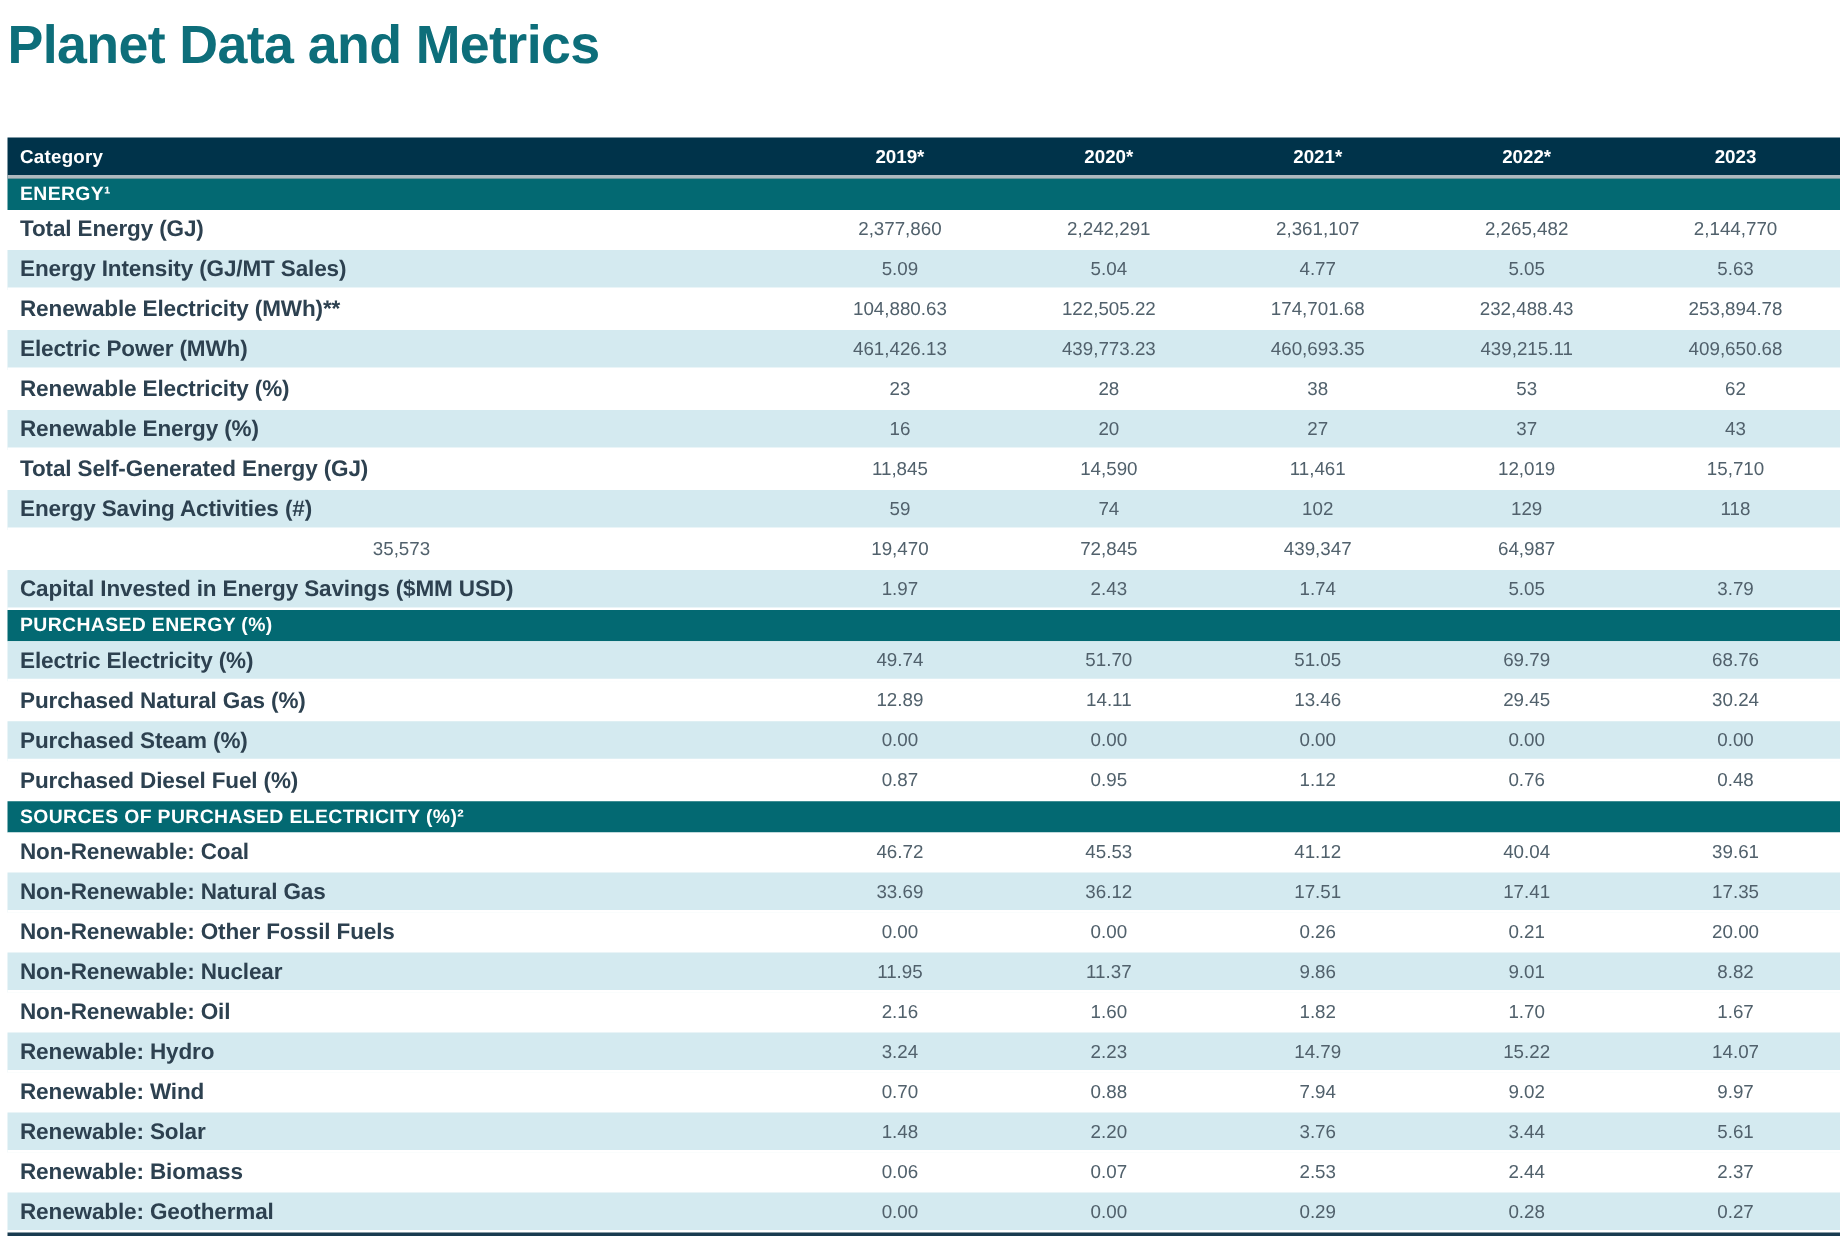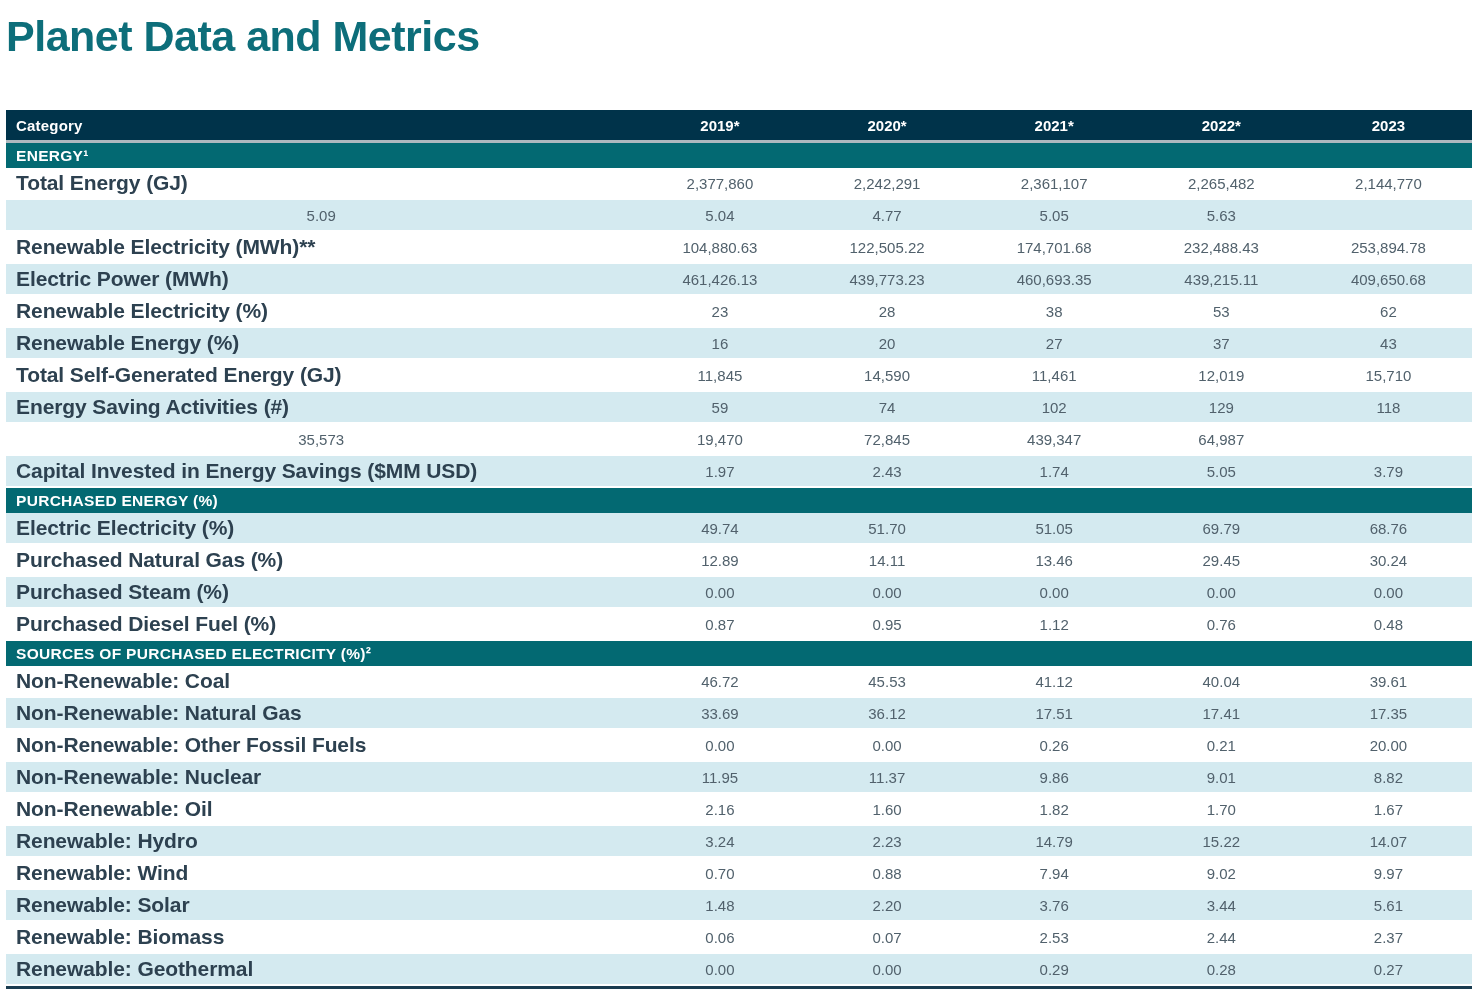--- a/index.html
+++ b/index.html
@@ -7,21 +7,21 @@
   .page{width:1476px;height:989px;box-sizing:border-box;padding:8px 4px 0 6px;overflow:hidden;background:#ffffff;}
   .title{font-size:43px;line-height:52px;margin:2px 0 26px 0;color:#0d6e7a;font-weight:700;letter-spacing:-0.5px;}
   .table{width:100%;}
   .thead{display:grid;grid-template-columns:43% repeat(5,1fr);background:#00334a;height:30px;align-items:center;border-bottom:3px solid #aeb9bf;color:#ffffff;font-weight:700;font-size:15px;margin-top:48px;}
   .hcell{text-align:center;}
   .hcell.cat{text-align:left;padding-left:10px;letter-spacing:0.2px;}
   .section-row{background:#036972;height:25px;display:flex;align-items:center;color:#ffffff;font-weight:700;font-size:15.5px;letter-spacing:0.3px;}
   .section-label{padding-left:10px;}
   .row{display:grid;grid-template-columns:43% repeat(5,1fr);height:30px;border-bottom:2px solid #ffffff;align-items:center;background:#ffffff;}
   .row.alt{background:#d4eaf0;}
-  .cell.cat{font-weight:700;color:#2d4150;font-size:21px;padding-left:10px;letter-spacing:-0.1px;}
+  .cell.cat{font-weight:700;color:#2d4150;font-size:18px;padding-left:10px;letter-spacing:-0.1px;}
   .cell.val{text-align:center;color:#51616c;font-size:15px;}
   .bottom-rule{height:3px;background:#1a3c50;}
 </style>
 </head>
 <body>
 
 <div class="page">
   <h1 class="title">Planet Data and Metrics</h1>
   <div class="table" id="metrics-table">
       <div class="thead">
@@ -37,20 +37,21 @@
       </div>
       <div class="row">
         <div class="cell cat">Total Energy (GJ)</div>
         <div class="cell val">2,377,860</div>
         <div class="cell val">2,242,291</div>
         <div class="cell val">2,361,107</div>
         <div class="cell val">2,265,482</div>
         <div class="cell val">2,144,770</div>
       </div>
       <div class="row alt">
+        <div class="cell cat">Energy Intensity (GJ/MT Sales)</div>
         <div class="cell val">5.09</div>
         <div class="cell val">5.04</div>
         <div class="cell val">4.77</div>
         <div class="cell val">5.05</div>
         <div class="cell val">5.63</div>
       </div>
       <div class="row">
         <div class="cell cat">Renewable Electricity (MWh)**</div>
         <div class="cell val">104,880.63</div>
         <div class="cell val">122,505.22</div>

